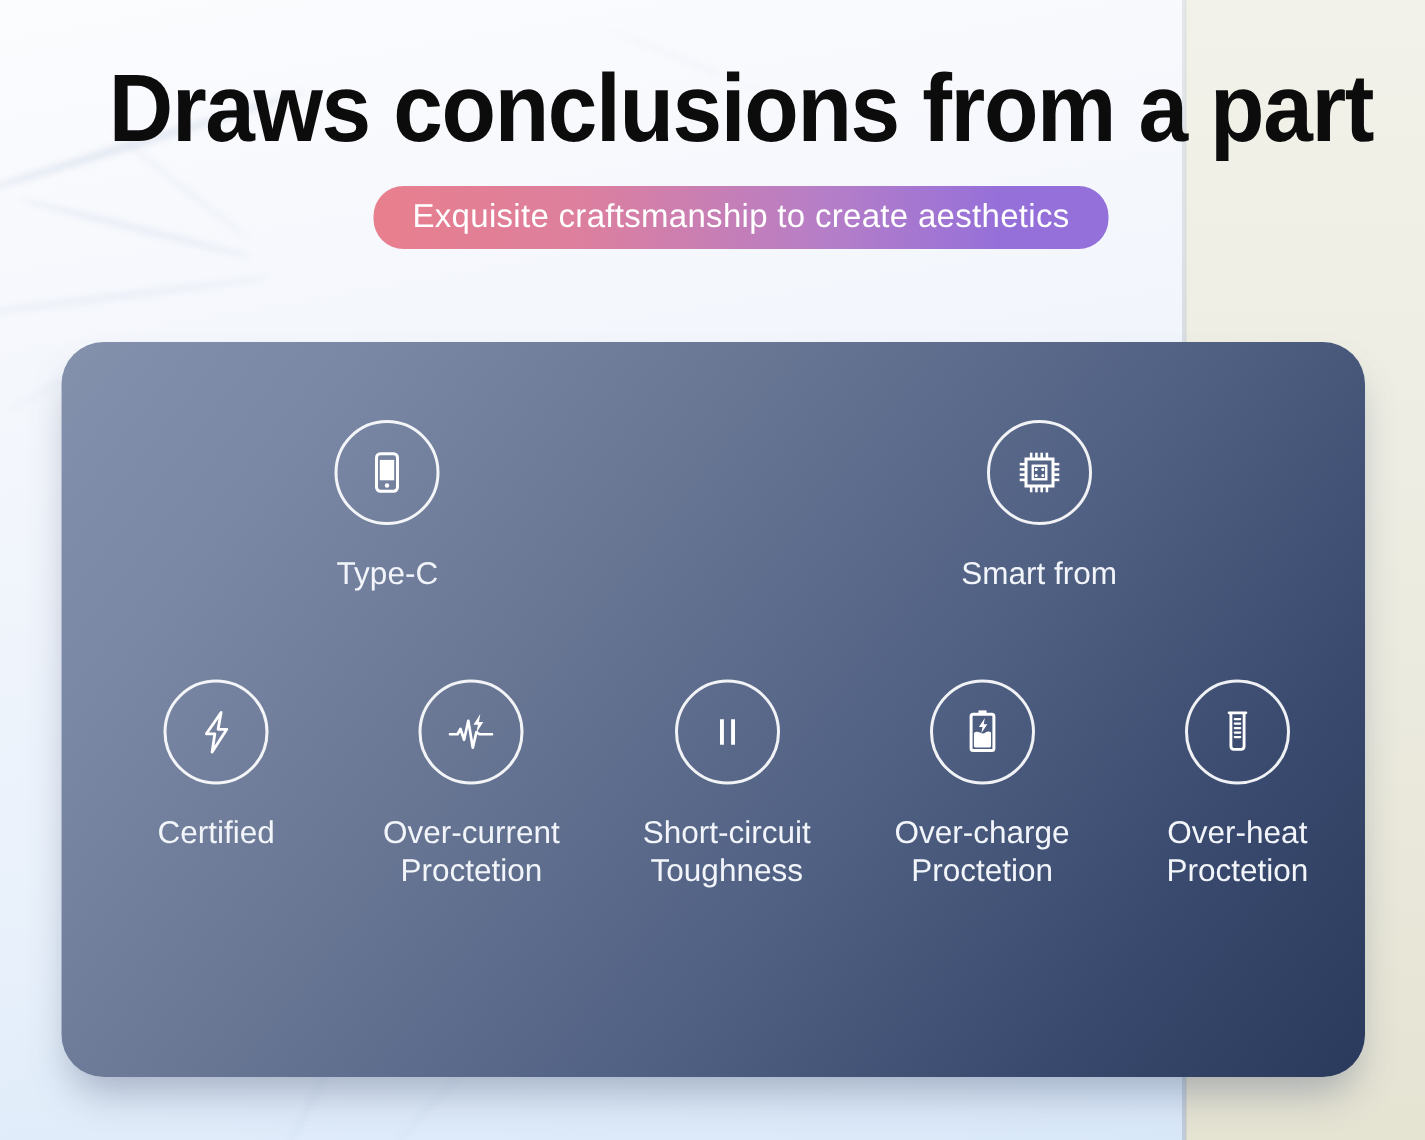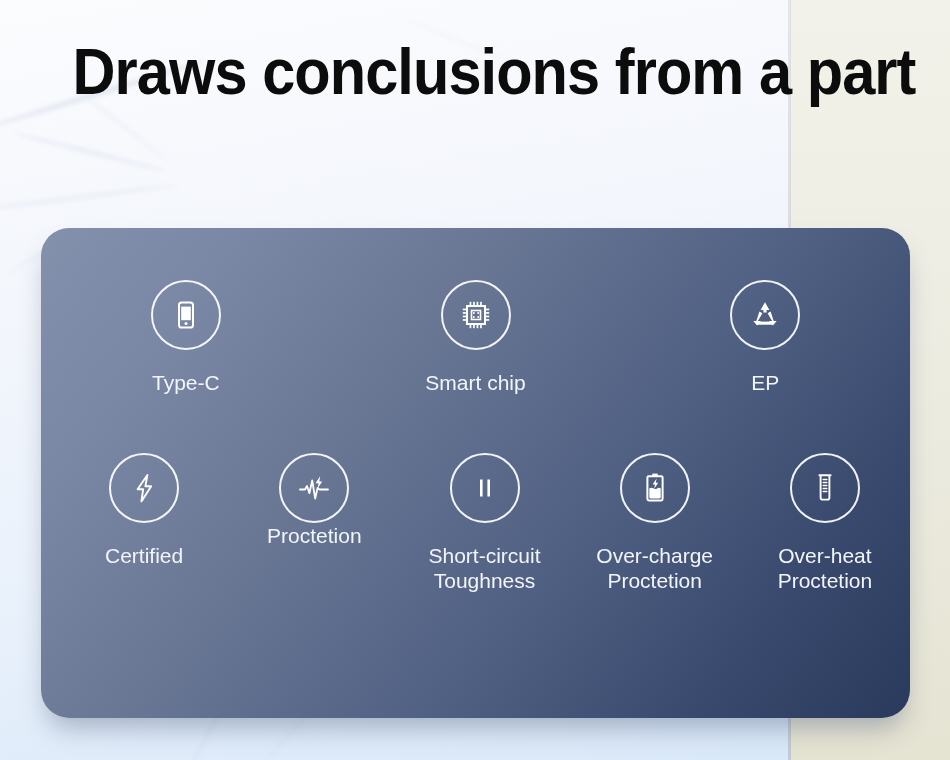--- a/index.html
+++ b/index.html
@@ -100,20 +100,23 @@
     <div class="vein v6"></div>
     <div class="vein v7"></div>
     <div class="vein v8"></div>
   </div>
   <div class="bg-right"></div>
   <div class="bg-seam"></div>
 </div>
 
 <div id="header">
   <div id="title">Draws conclusions from a part</div>
+  <div id="badge-wrap">
+    <div id="badge">Exquisite craftsmanship to create aesthetics</div>
+  </div>
 </div>
 
 <div id="card">
   <div class="row top">
 
     <div class="cell">
       <div class="circle">
         <svg width="36" height="36" viewBox="0 0 36 36">
           <rect x="11" y="5.5" width="14" height="25" rx="2.6" ry="2.6" fill="none" stroke="#fff" stroke-width="2"></rect>
           <rect x="13.2" y="9.6" width="9.6" height="13.6" fill="#fff"></rect>
@@ -145,37 +148,24 @@
               <rect x="5.8" y="16.1" width="3.6" height="1.7"></rect>
             <rect x="5.8" y="19.6" width="3.6" height="1.7"></rect>
               <rect x="5.8" y="23.1" width="3.6" height="1.7"></rect>
             <rect x="28.6" y="12.6" width="3.6" height="1.7"></rect>
               <rect x="28.6" y="16.1" width="3.6" height="1.7"></rect>
             <rect x="28.6" y="19.6" width="3.6" height="1.7"></rect>
               <rect x="28.6" y="23.1" width="3.6" height="1.7"></rect>
           </g>
         </svg>
       </div>
-      <div class="cell-label">Smart chip</div>
-    </div>
-
-
-    <div class="cell">
-      <div class="circle">
-        <svg width="38" height="38" viewBox="0 0 38 38">
-          <g fill="#fff">
-            <path d="M19 6.2 L23.4 14 L20.6 14 L20.6 16.6 L17.4 16.6 L17.4 14 L14.6 14 Z"></path>
-            <path d="M13.4 15.6 L16.4 17.3 L11.9 25.1 L15.1 25.1 L11.1 29.4 L7.3 25.1 L10.3 25.1 Z"></path>
-            <path d="M24.6 15.6 L27.7 25.1 L30.7 25.1 L26.9 29.4 L22.9 25.1 L26.1 25.1 L21.6 17.3 Z"></path>
-            <rect x="11.2" y="25.6" width="15.6" height="3.1"></rect>
-          </g>
-        </svg>
-      </div>
-      <div class="cell-label">EP</div>
-    </div>
+      <div class="cell-label">Smart from</div>
+    </div>
+
+
 
   </div>
 
   <div class="row bottom">
 
     <div class="cell">
       <div class="circle">
         <svg width="34" height="34" viewBox="0 0 34 34">
           <path d="M20.4 4 L10.6 18.2 L16.2 18.2 L14.4 30.4 L24.2 15.2 L18.4 15.2 Z" fill="none" stroke="#fff" stroke-width="1.9" stroke-linejoin="round"></path>
         </svg>
@@ -184,20 +174,21 @@
       <div class="cell-label2 empty"></div>
     </div>
 
     <div class="cell">
       <div class="circle">
         <svg width="40" height="40" viewBox="0 0 40 40">
           <path d="M6 21.5 L11 21.5 L13 18 L15.4 25.2 L18.2 12.5 L21.2 30.5 L23.6 20 L25.6 21.5 L34 21.5" fill="none" stroke="#fff" stroke-width="1.8" stroke-linejoin="round" stroke-linecap="round"></path>
           <path d="M26.2 8 L21.6 15.2 L24.6 15.2 L23.6 20.5 L28.2 13.4 L25.3 13.4 Z" fill="#fff"></path>
         </svg>
       </div>
+      <div class="cell-label">Over-current</div>
       <div class="cell-label2">Proctetion</div>
     </div>
 
     <div class="cell">
       <div class="circle">
         <svg width="34" height="34" viewBox="0 0 34 34">
           <rect x="12" y="8.5" width="2.6" height="17" fill="#fff"></rect>
           <rect x="19.4" y="8.5" width="2.6" height="17" fill="#fff"></rect>
         </svg>
       </div>

